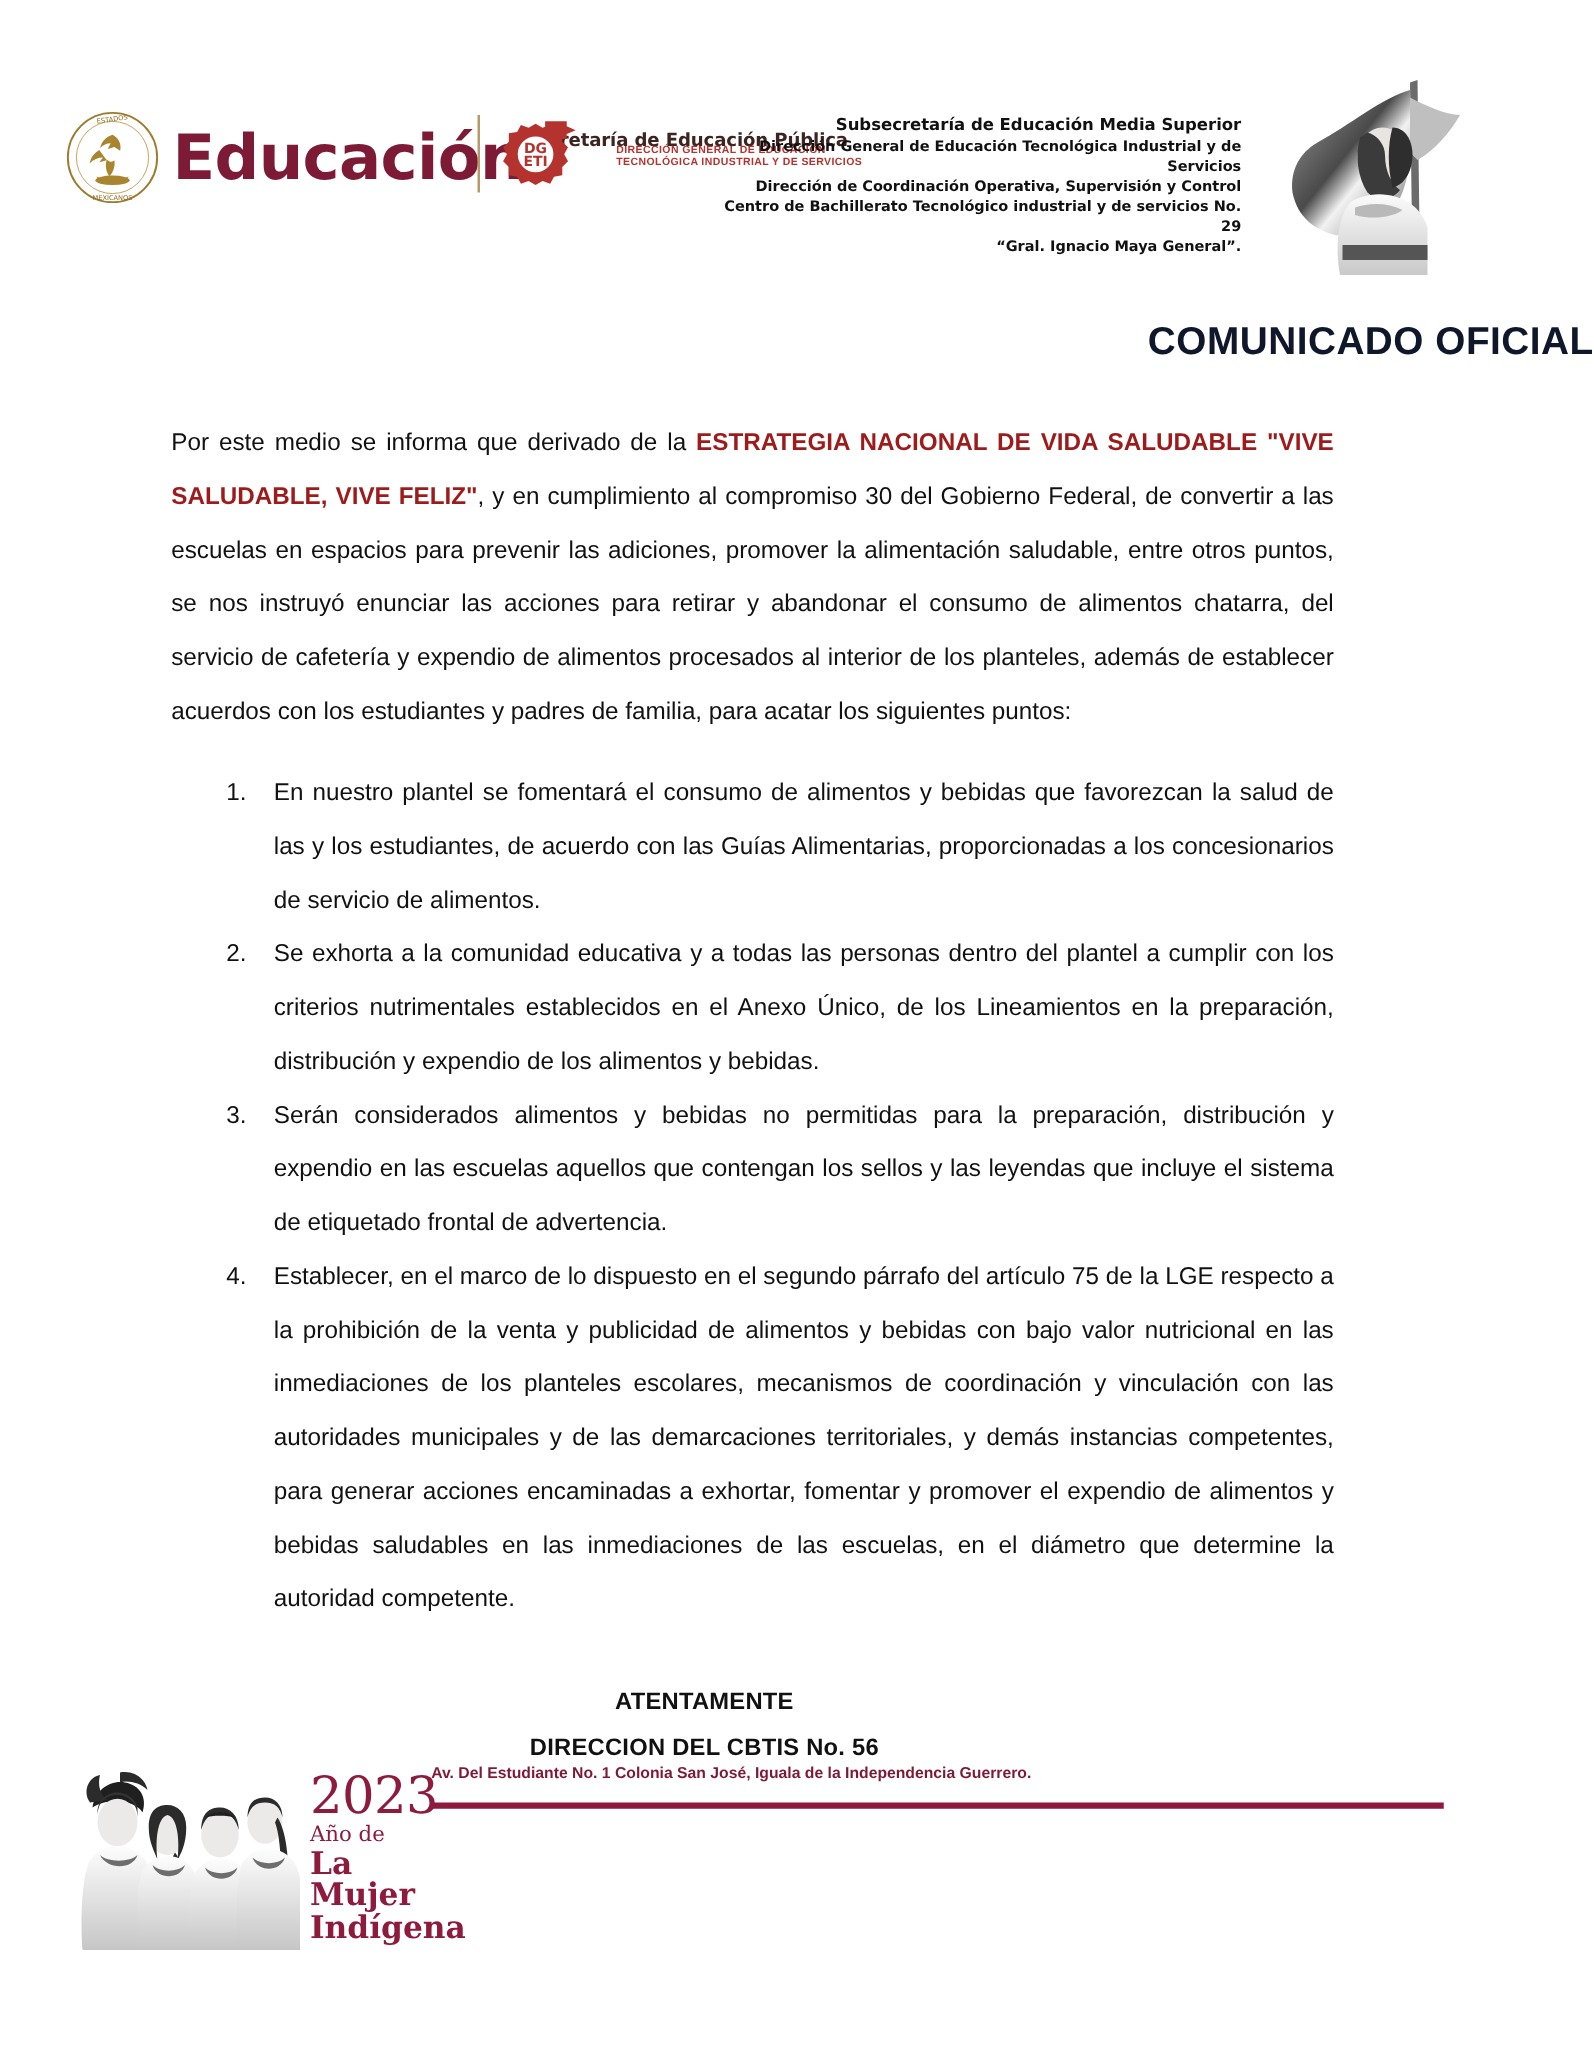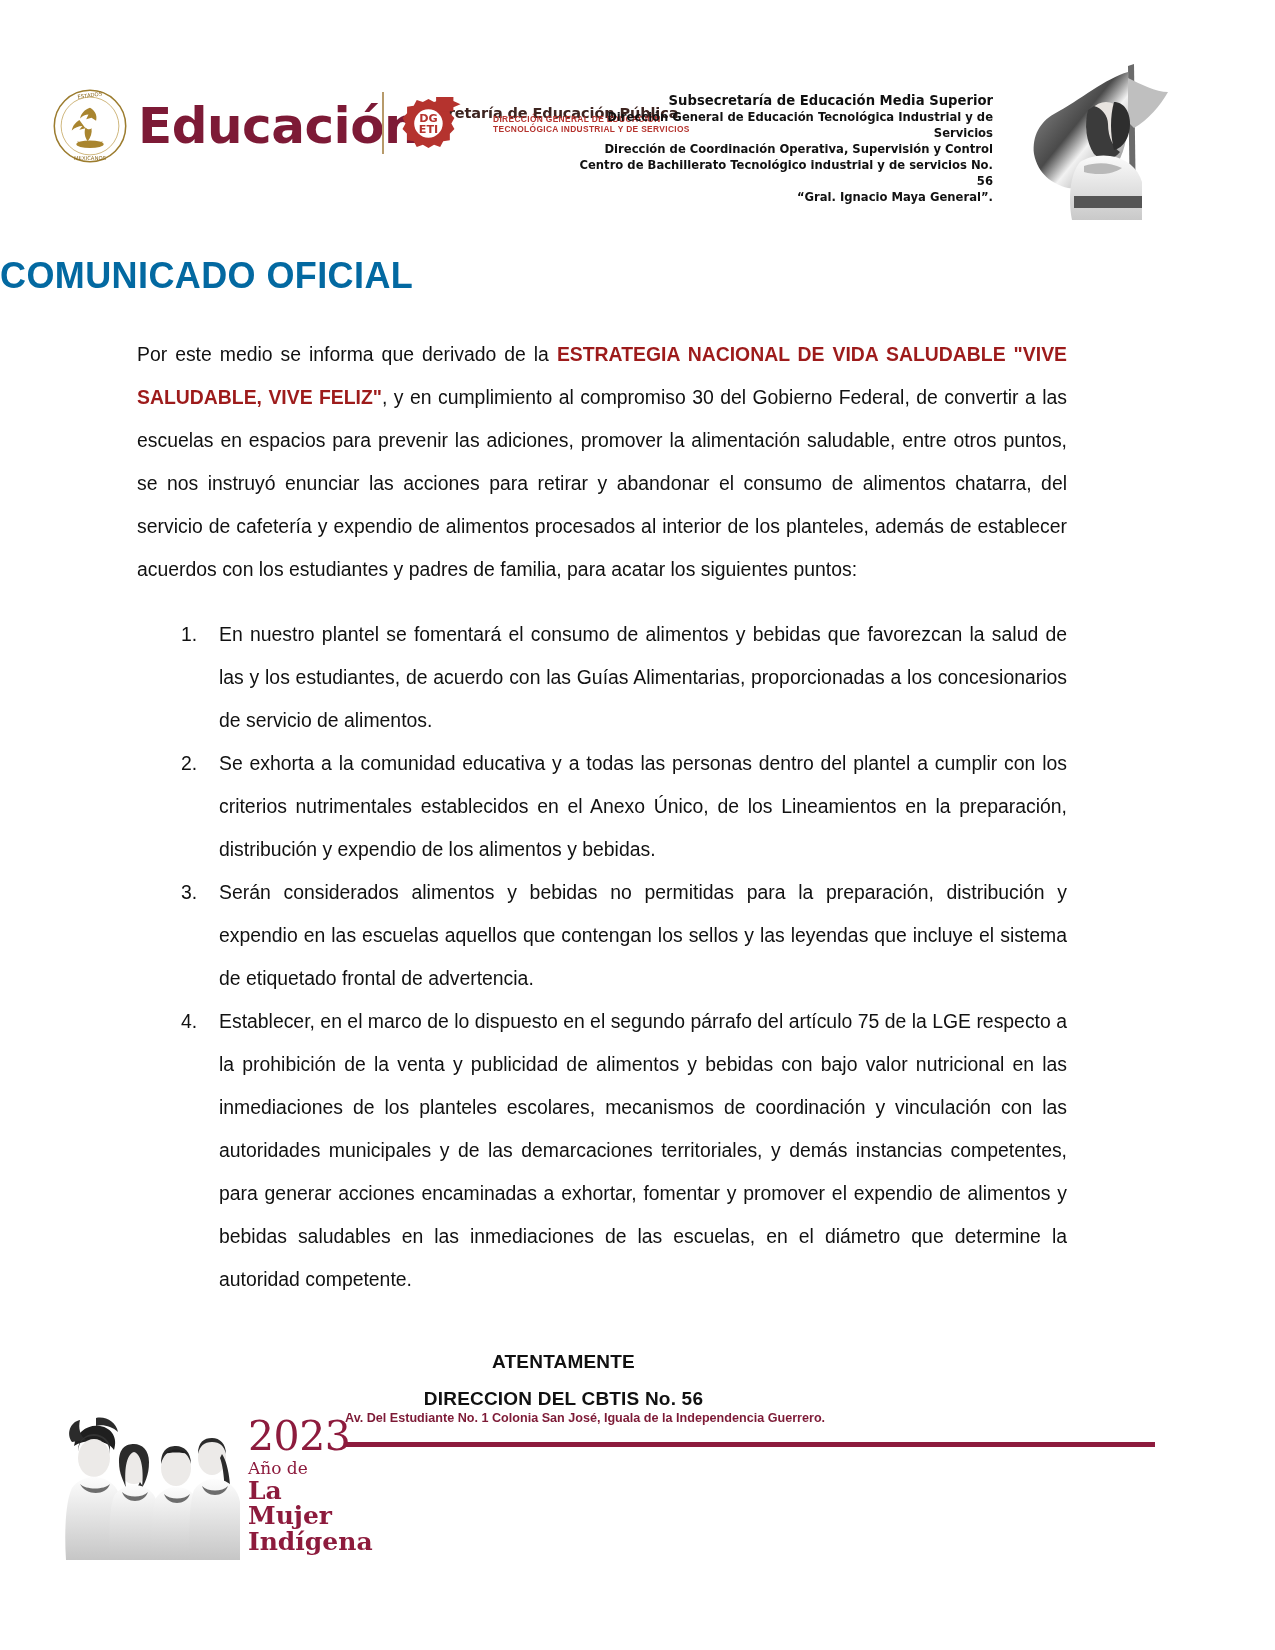--- a/index.html
+++ b/index.html
@@ -104,24 +104,24 @@
 
   
   .flag-art { position: absolute; right: 95px; top: 0px; width: 170px; height: 160px; }
 
   
   .doc-title {
     position: absolute;
     top: 255px;
     left: 0;
     width: 1275px;
-    text-align: left;
-    font-size: 36px;
-    font-weight: bold;
-    color: #0369a1;
+    text-align: right;
+    font-size: 31px;
+    font-weight: bold;
+    color: #0f172a;
     letter-spacing: 0.4px;
   }
 
   
   .body-wrap {
     position: absolute;
     top: 333px;
     left: 137px;
     width: 930px;
   }
@@ -275,21 +275,21 @@
     <div class="dgeti-text">
       <div>DIRECCIÓN GENERAL DE EDUCACIÓN</div>
       <div>TECNOLÓGICA INDUSTRIAL Y DE SERVICIOS</div>
     </div>
   </div>
 
   <div class="hdr-right">
     <div class="l1">Subsecretaría de Educación Media Superior</div>
     <div class="l2">Dirección General de Educación Tecnológica Industrial y de Servicios</div>
     <div class="l3">Dirección de Coordinación Operativa, Supervisión y Control</div>
-    <div class="l4">Centro de Bachillerato Tecnológico industrial y de servicios No. 56</div>
+    <div class="l4">Centro de Bachillerato Tecnológico industrial y de servicios No. 29</div>
     <div class="l5">“Gral. Ignacio Maya General”.</div>
   </div>
 
   <svg class="flag-art" viewBox="0 0 170 160">
     <defs>
       <linearGradient id="flagg" x1="0" y1="0" x2="1" y2="1">
         <stop offset="0%" stop-color="#9a9a9a"></stop>
         <stop offset="45%" stop-color="#4a4a4a"></stop>
         <stop offset="60%" stop-color="#f2f2f2"></stop>
         <stop offset="100%" stop-color="#6e6e6e"></stop>

